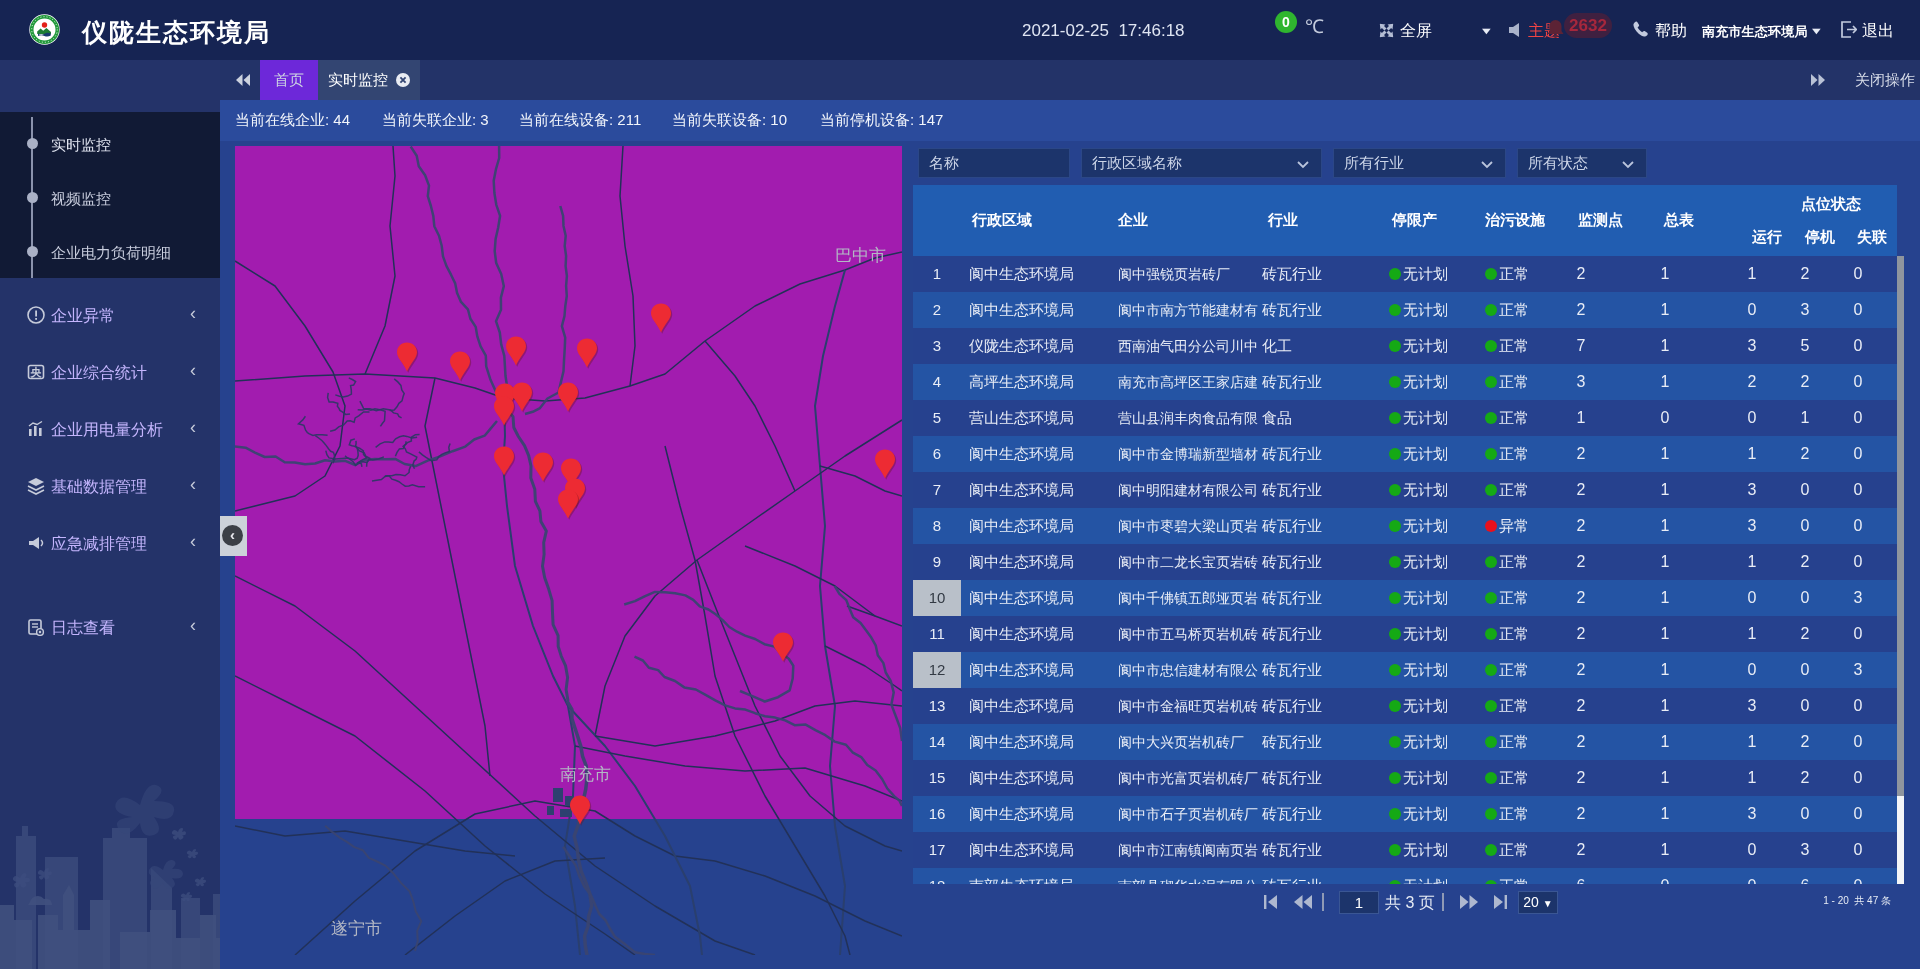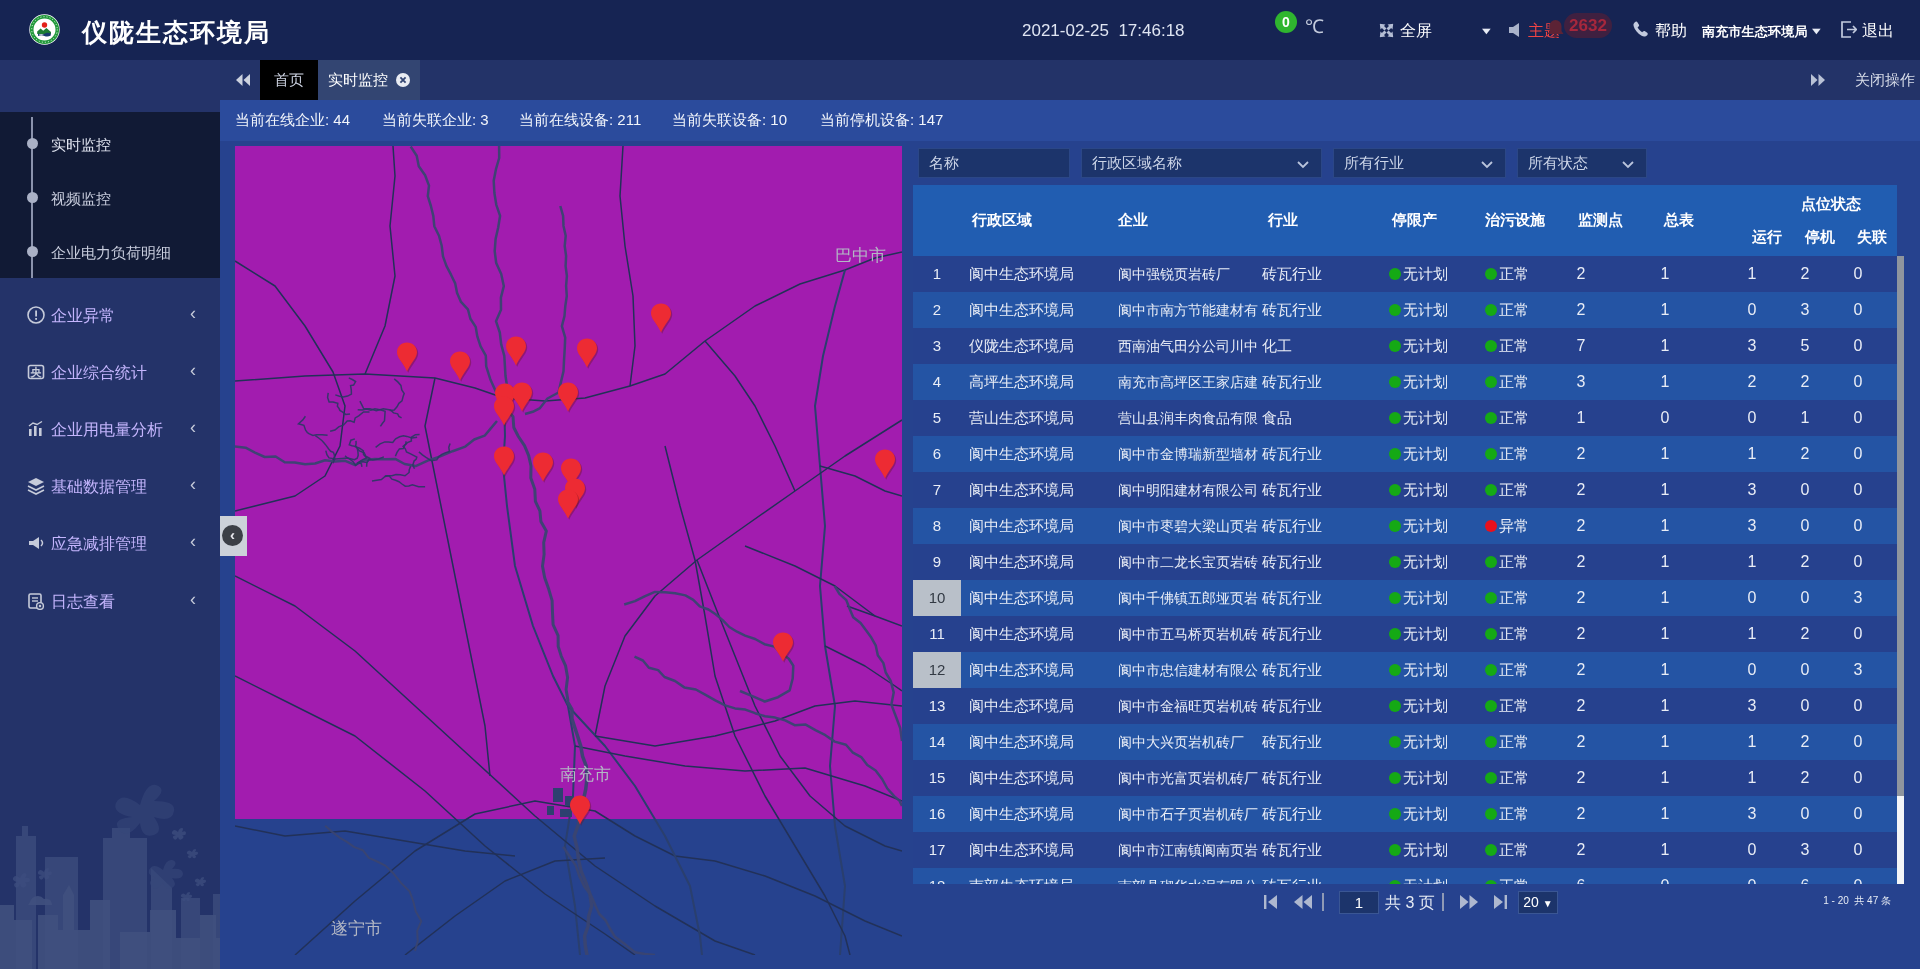--- a/index.html
+++ b/index.html
@@ -142,21 +142,21 @@
       <span class="chev">‹</span>
     </div>
     <div class="mitem" style="top:454px">
       <svg class="micon" width="18" height="18" viewBox="0 0 18 18">
         <path d="M2 7 L6 7 L12 3 L12 15 L6 11 L2 11 Z" fill="#c6cbda"></path>
         <path d="M14 6 q3 3 0 6" fill="none" stroke="#c6cbda" stroke-width="1.5"></path>
       </svg>
       <span class="mtext">应急减排管理</span>
       <span class="chev">‹</span>
     </div>
-    <div class="mitem" style="top:512px">
+    <div class="mitem" style="top:538px">
       <svg class="micon" width="18" height="18" viewBox="0 0 18 18">
         <rect x="2" y="2" width="12" height="14" rx="1.5" fill="none" stroke="#c6cbda" stroke-width="1.6"></rect>
         <line x1="5" y1="6" x2="11" y2="6" stroke="#c6cbda" stroke-width="1.4"></line>
         <line x1="5" y1="9" x2="11" y2="9" stroke="#c6cbda" stroke-width="1.4"></line>
         <circle cx="13" cy="14" r="3.4" fill="#2d3c6e" stroke="#c6cbda" stroke-width="1.4"></circle>
         <circle cx="13" cy="14" r="1.2" fill="#c6cbda"></circle>
       </svg>
       <span class="mtext">日志查看</span>
       <span class="chev">‹</span>
     </div>
@@ -195,21 +195,21 @@
       <path d="M186 135 q-3 -3 -5 0 q-1 2 3 3 q-4 1 -1 3 q2 1 3 -2 q1 3 3 2 q2 -1 0 -3 q3 0 3 -2 q0 -2 -3 -1 q2 -3 0 -3 q-2 0 -3 3z"></path>
     </g>
   </svg>
 </div>
 
 <div id="tabbar">
   <svg class="abs" style="left:15px;top:12px" width="16" height="16" viewBox="0 0 16 16" fill="#ccd2df">
       <path d="M7.5 2 V14 L1 8 Z"></path>
       <path d="M15 2 V14 L8.5 8 Z"></path>
     </svg>
-  <div class="tab" style="left:40px;width:58px;background:#000000">首页</div>
+  <div class="tab" style="left:40px;width:58px;background:#6d28d9">首页</div>
   <div class="tab" style="left:98px;width:102px;background:#334572;color:#fff">实时监控
     <svg style="vertical-align:-2px;margin-left:4px" width="14" height="14" viewBox="0 0 14 14">
         <circle cx="7" cy="7" r="7" fill="#e9ecf3"></circle>
         <path d="M4.4 4.4 L9.6 9.6 M9.6 4.4 L4.4 9.6" stroke="#334572" stroke-width="1.8"></path>
       </svg>
   </div>
   <svg class="abs" style="left:1590px;top:12px" width="16" height="16" viewBox="0 0 16 16" fill="#b9c2d6">
       <path d="M1 2 V14 L7.5 8 Z"></path>
       <path d="M8.5 2 V14 L15 8 Z"></path>
     </svg>

